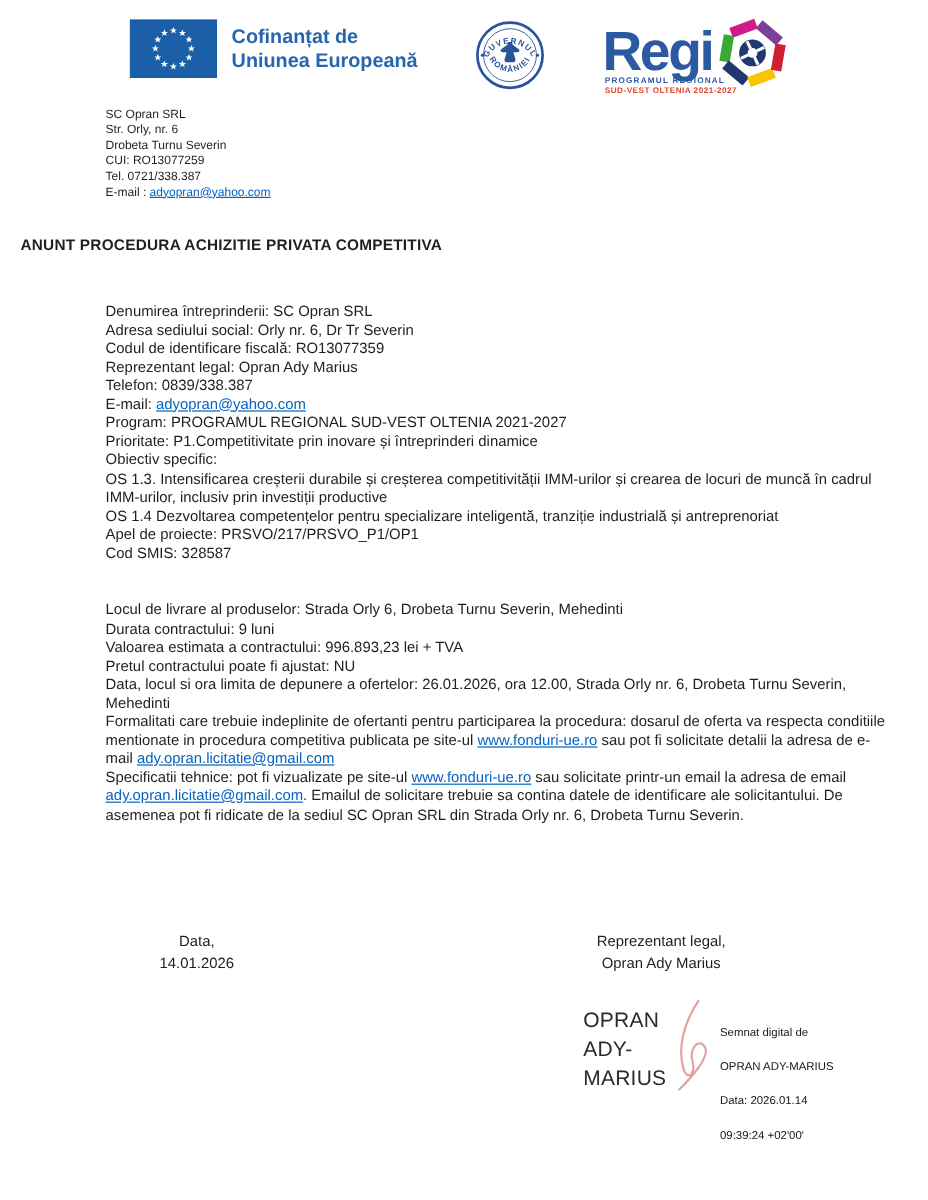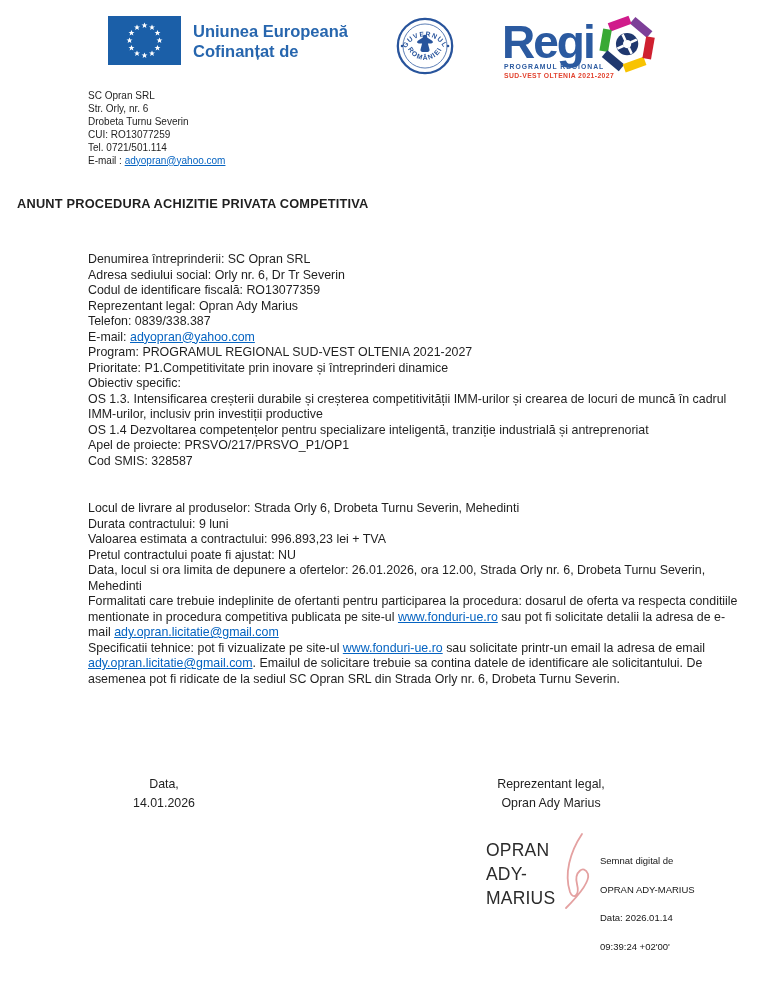--- a/index.html
+++ b/index.html
@@ -64,22 +64,22 @@
         <use href="#star" x="49.5" y="32"></use>
           <use href="#star" x="44" y="37.5"></use>
         <use href="#star" x="36.5" y="39.5"></use>
           <use href="#star" x="29" y="37.5"></use>
         <use href="#star" x="23.5" y="32"></use>
           <use href="#star" x="21.5" y="24.5"></use>
         <use href="#star" x="23.5" y="17"></use>
           <use href="#star" x="29" y="11.5"></use>
       </svg>
       <div class="eu-text">
+        <div>Cofinanțat de</div>
         <div>Uniunea Europeană</div>
-        <div>Cofinanțat de</div>
       </div>
     </div>
 
     <svg class="gov-seal" width="60" height="60" viewBox="0 0 64 64">
       <defs>
         <path id="arcT" d="M 11,37 A 22,22 0 0 1 53,37" fill="none"></path>
         <path id="arcB" d="M 13,33 A 20,20 0 0 0 51,33" fill="none"></path>
       </defs>
       <circle cx="32" cy="32" r="29" fill="none" stroke="#28549C" stroke-width="2.4"></circle>
       <circle cx="32" cy="32" r="23.5" fill="none" stroke="#28549C" stroke-width="0.8"></circle>
@@ -113,21 +113,21 @@
       <text x="2" y="55" font-size="6.8" font-weight="bold" fill="#2B5AA0" letter-spacing="1" font-family="Liberation Sans, sans-serif">PROGRAMUL REGIONAL</text>
       <text x="2" y="63.5" font-size="6.8" font-weight="bold" fill="#E2432F" letter-spacing="0.4" font-family="Liberation Sans, sans-serif">SUD-VEST OLTENIA 2021-2027</text>
     </svg>
   </div>
 
   <div class="sender">
     <p>SC Opran SRL</p>
     <p>Str. Orly, nr. 6</p>
     <p>Drobeta Turnu Severin</p>
     <p>CUI: RO13077259</p>
-    <p>Tel. 0721/501.114</p>
+    <p>Tel. 0721/338.387</p>
     <p><span>E-mail : </span><a class="link">adyopran@yahoo.com</a></p>
   </div>
 
   <div class="title">ANUNT PROCEDURA ACHIZITIE PRIVATA COMPETITIVA</div>
 
   <div class="textblock block-a">
     <p>Denumirea întreprinderii: SC Opran SRL</p>
     <p>Adresa sediului social: Orly nr. 6, Dr Tr Severin</p>
     <p>Codul de identificare fiscală: RO13077359</p>
     <p>Reprezentant legal: Opran Ady Marius</p>

